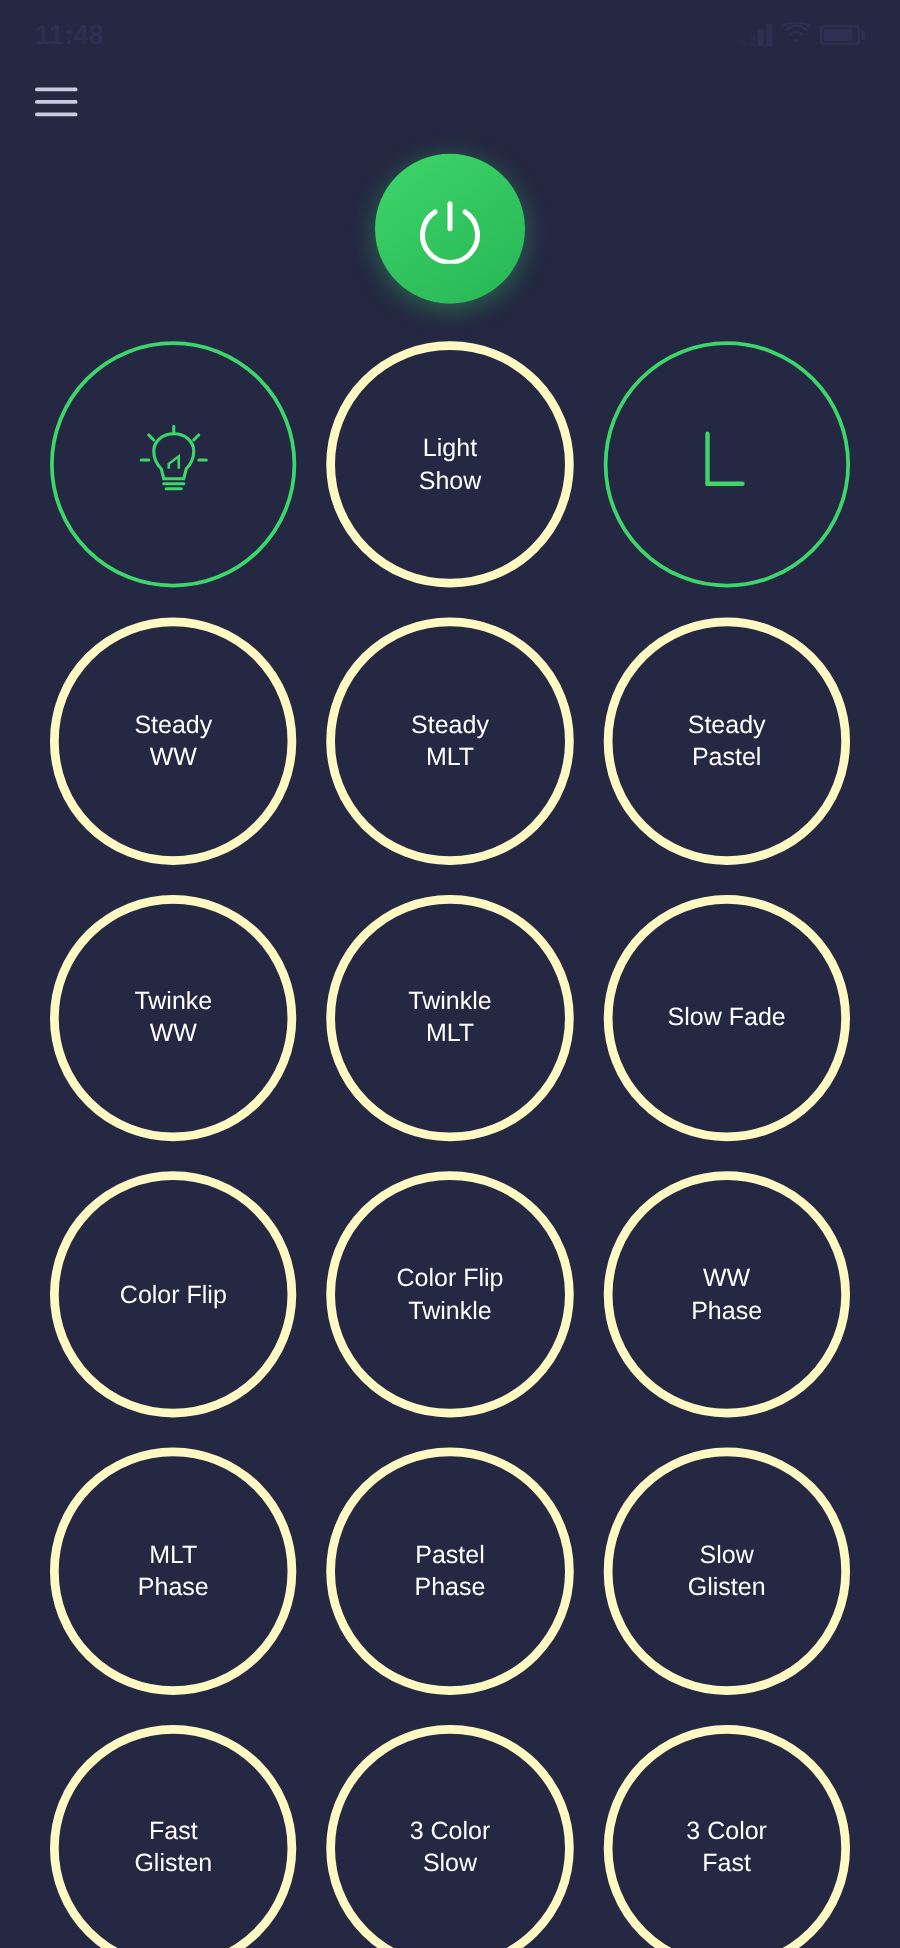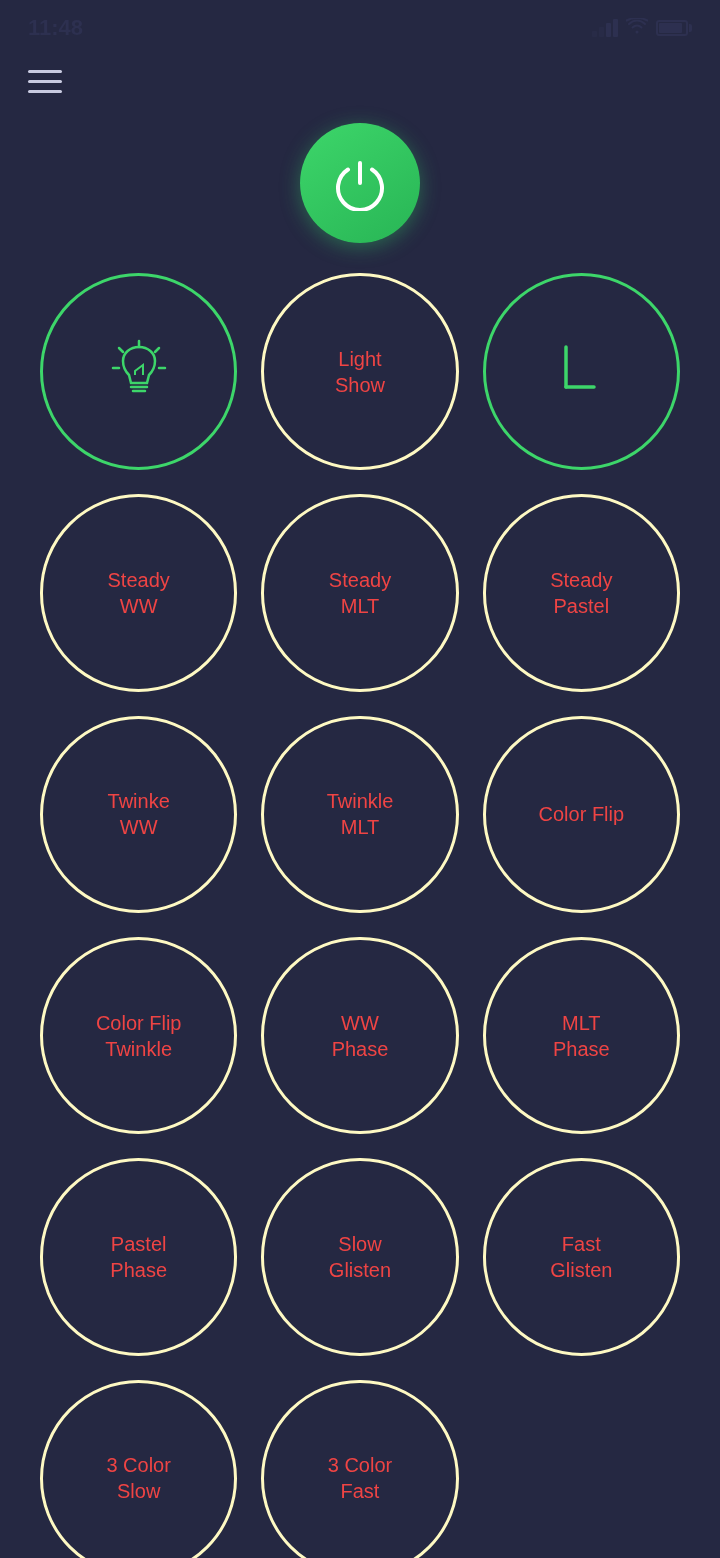--- a/index.html
+++ b/index.html
@@ -80,27 +80,27 @@
       display: grid;
       grid-template-columns: repeat(3, 1fr);
       gap: 24px;
       padding: 0 40px;
       margin-bottom: 20px;
     }
 
     .circle-btn {
       aspect-ratio: 1;
       border-radius: 50%;
-      border: 3px solid #fef9c3;
+      border: 7px solid #fef9c3;
       background: transparent;
       display: flex;
       align-items: center;
       justify-content: center;
       cursor: pointer;
-      color: #ef4444;
+      color: #ffffff;
       font-size: 20px;
       font-weight: 400;
       text-align: center;
       line-height: 1.3;
       padding: 10px;
       transition: background 0.2s;
     }
 
     
     .bulb-btn {
@@ -260,20 +260,23 @@
   <div class="circle-btn">
     <span>Steady<br>Pastel</span>
   </div>
 
   <div class="circle-btn">
     <span>Twinke<br>WW</span>
   </div>
   <div class="circle-btn">
     <span>Twinkle<br>MLT</span>
   </div>
+  <div class="circle-btn">
+    <span>Slow Fade</span>
+  </div>
 
   <div class="circle-btn">
     <span>Color Flip</span>
   </div>
   <div class="circle-btn">
     <span>Color Flip<br>Twinkle</span>
   </div>
   <div class="circle-btn">
     <span>WW<br>Phase</span>
   </div>

